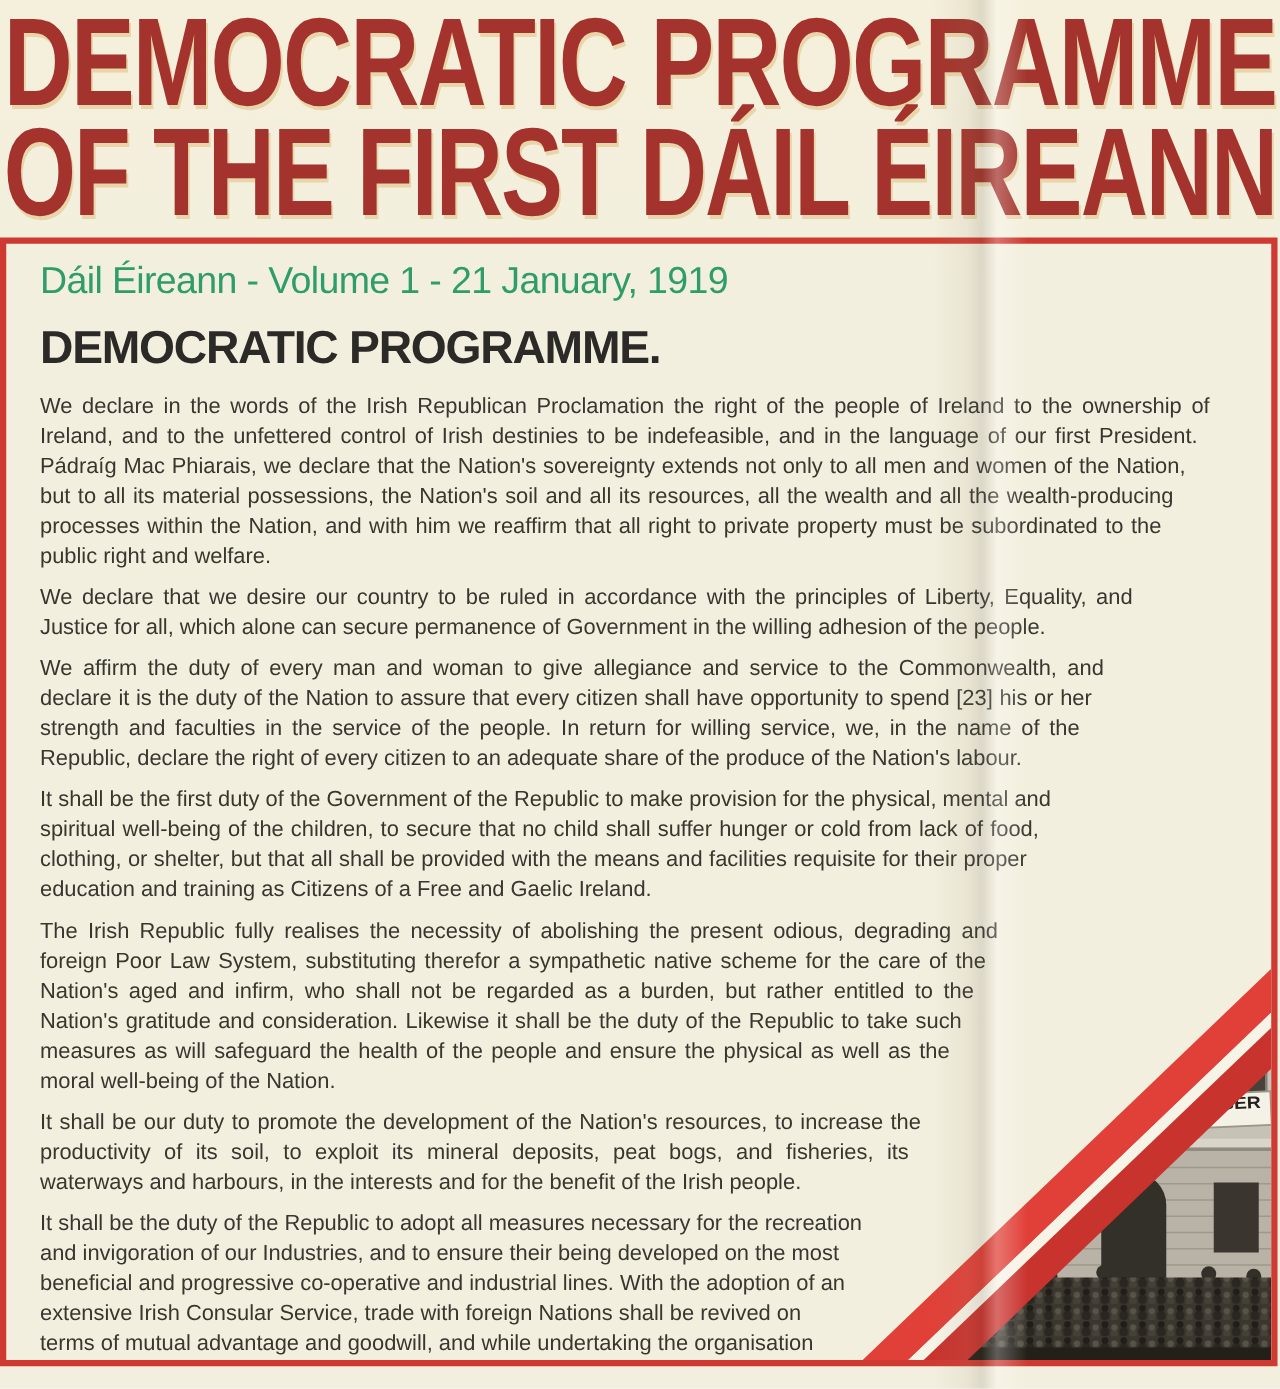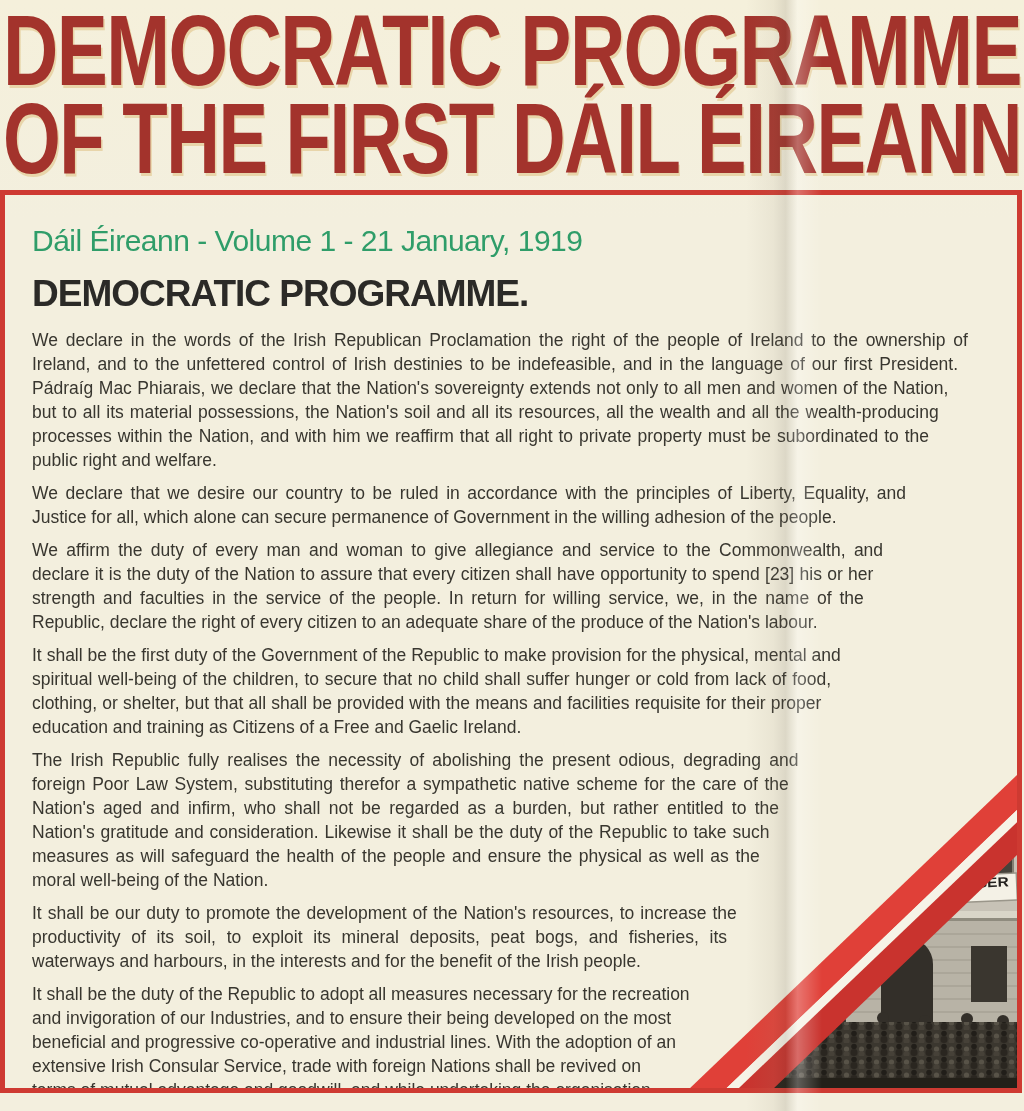--- a/index.html
+++ b/index.html
@@ -16,21 +16,21 @@
   
   .poster-title{padding:6px 0 0 3px;color:var(--title-red);font-weight:bold;}
   .title-line{display:block;width:1018px;height:88px;line-height:88px;font-size:100px;
     letter-spacing:-2px;white-space:nowrap;
     text-shadow:2px 3px 0 rgba(222,192,128,0.55);}
   .title-line>span{display:inline-block;transform-origin:left center;white-space:nowrap;}
   
   .doc-card{
     position:absolute;top:190px;left:0;width:1022px;height:903px;
     border:5px solid var(--border-red);
-    padding:26px 18px 0 24px;overflow:hidden;
+    padding:10px 18px 0 24px;overflow:hidden;
   }
   .source-line{color:var(--green);font-size:30px;line-height:36px;margin:2px 0 4px 3px;letter-spacing:-0.5px;}
   .doc-heading{color:#2B2A27;font-size:37px;line-height:42px;font-weight:bold;letter-spacing:-1px;margin:14px 0 13px 3px;}
   p.body-par{font-size:17.5px;line-height:24px;color:var(--ink);text-align:justify;margin:0 0 9px 3px;}
   p.ragged{text-align:left;}
   
   .corner-float{
     float:right;width:358px;height:300px;margin-top:588px;
     shape-outside:polygon(100% 0,100% 100%,0 100%);shape-margin:20px;
   }

